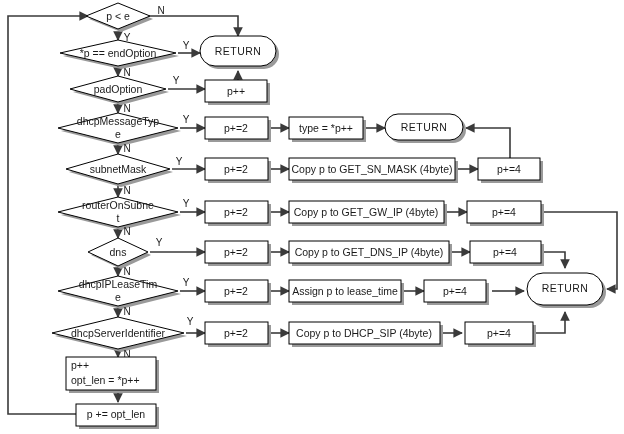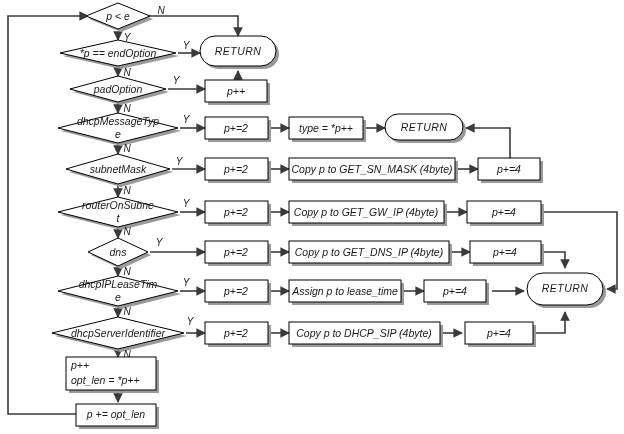--- a/index.html
+++ b/index.html
@@ -7,21 +7,20 @@
     padding: 0;
     background: #ffffff;
   }
   #diagram-root {
     position: relative;
     width: 624px;
     height: 434px;
     background: #ffffff;
     font-family: "Liberation Sans", sans-serif;
     overflow: hidden;
-    font-style: italic;
   }
   svg#flow {
     display: block;
     width: 624px;
     height: 434px;
   }
   .shape-fill { fill: #ffffff; }
   .shape-stroke { stroke: #000000; stroke-width: 1; }
   .shadow { fill: #9a9a9a; stroke: none; }
   .conn {

